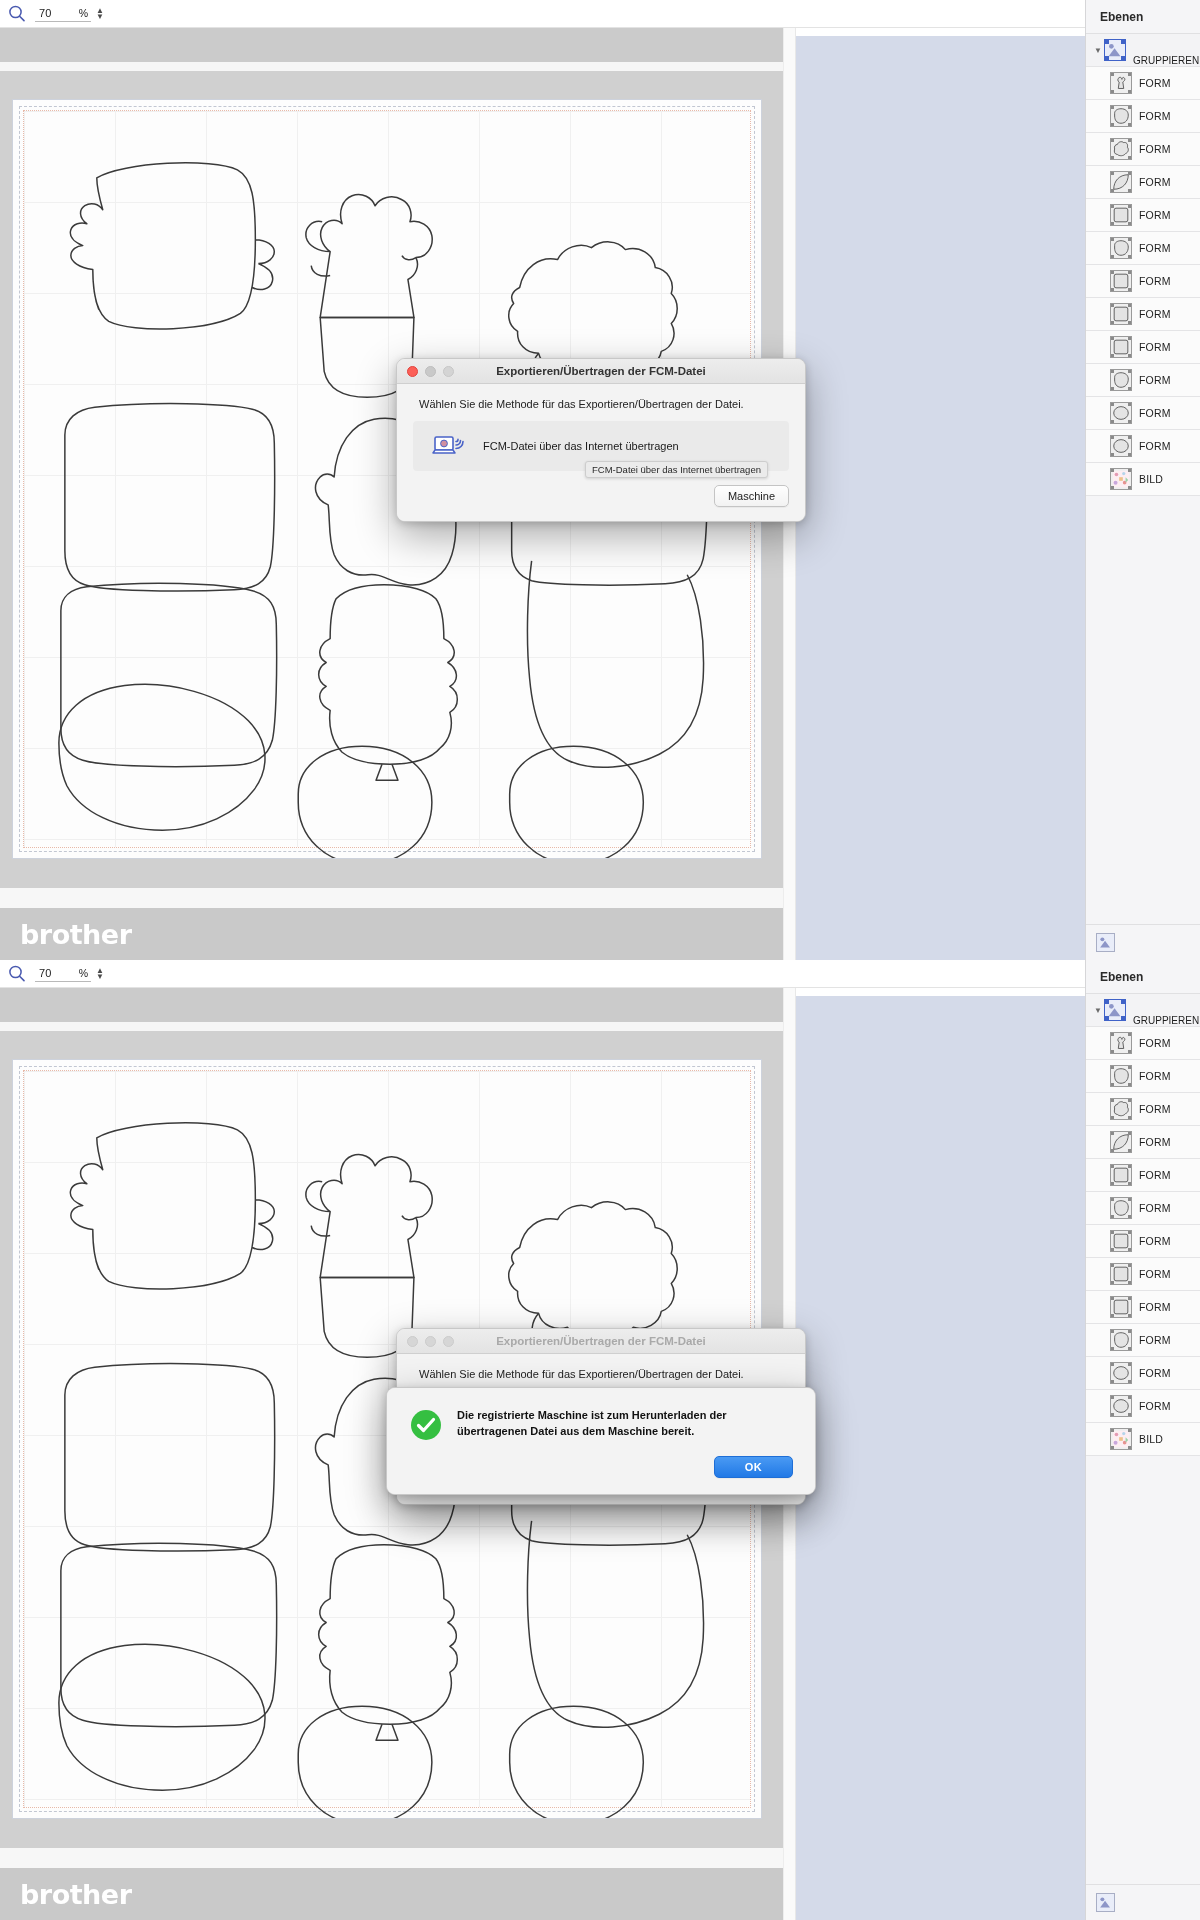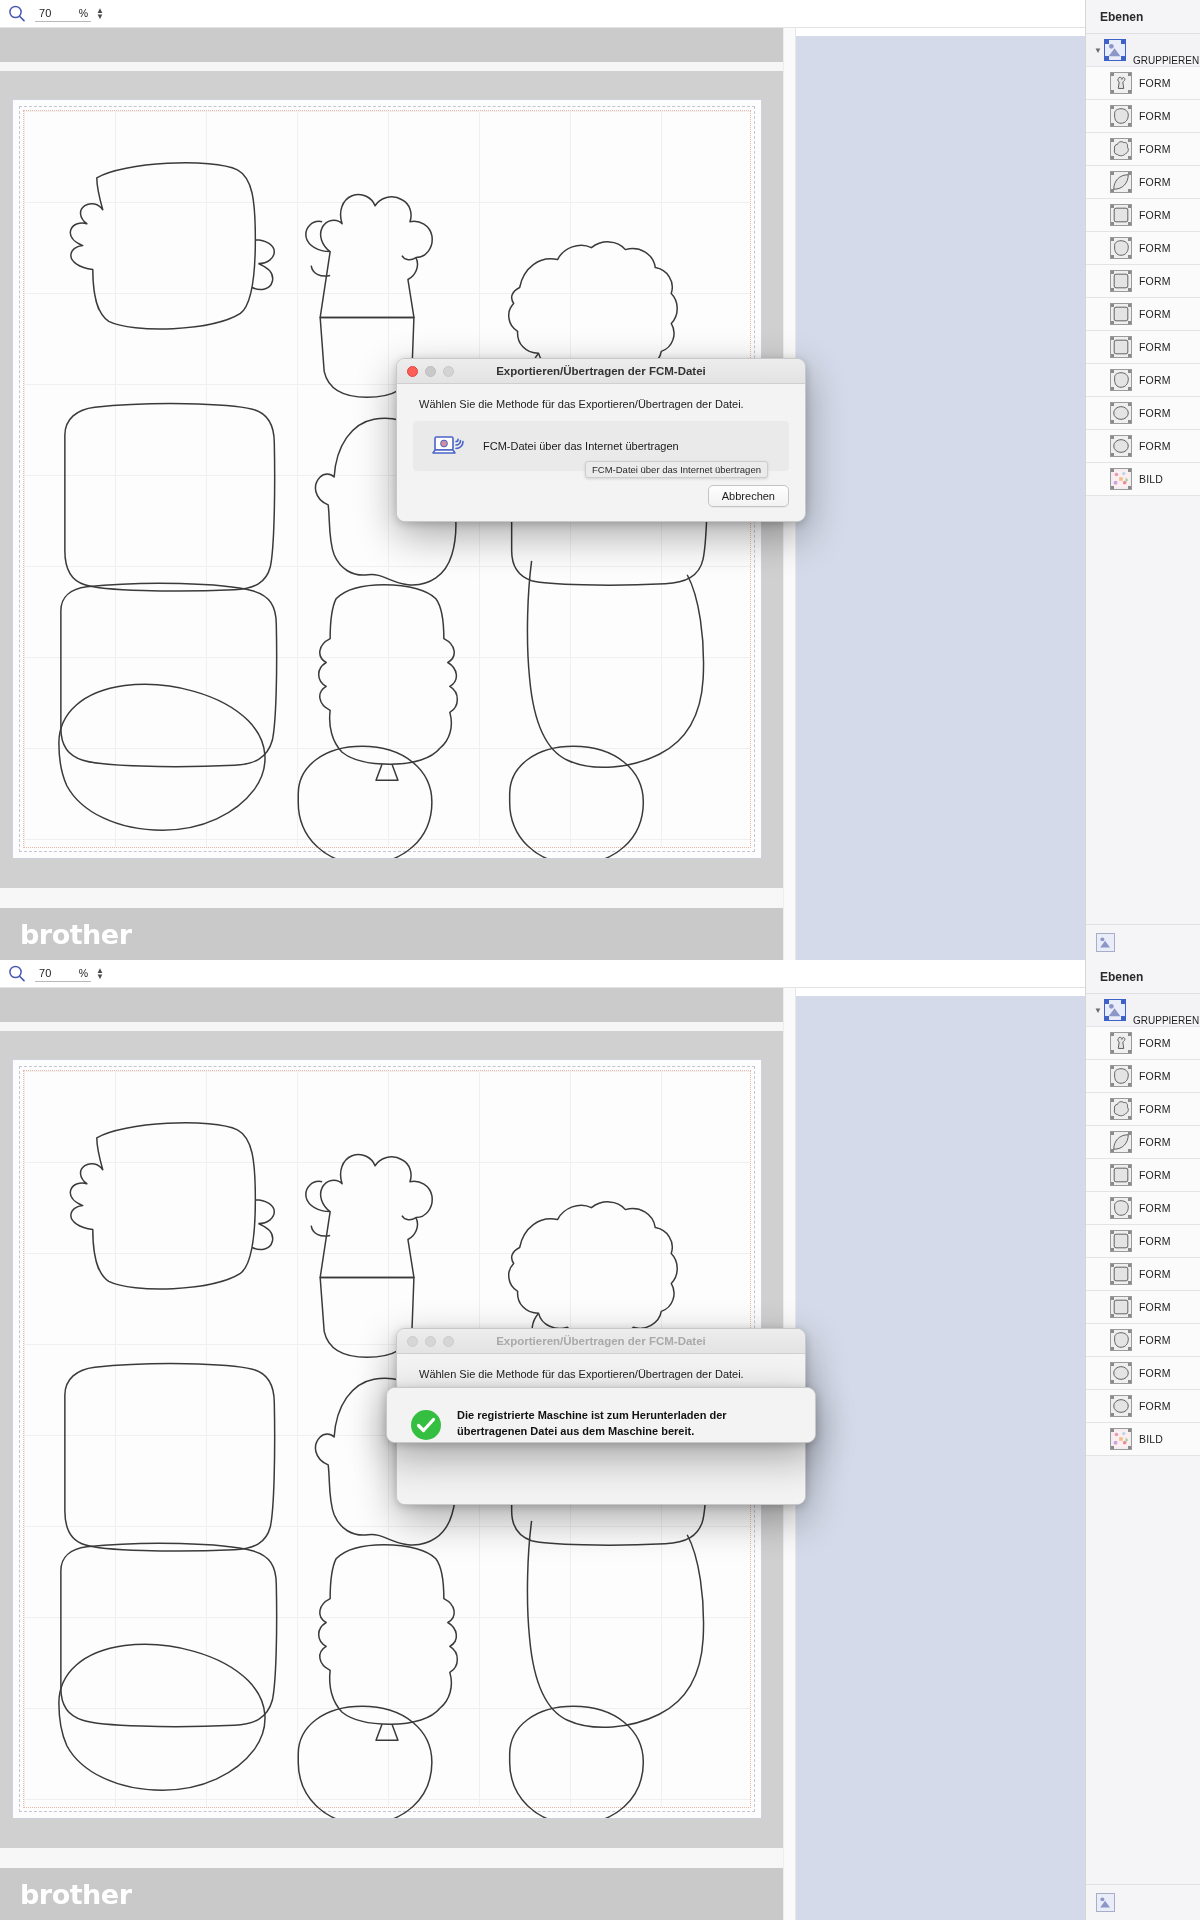--- a/index.html
+++ b/index.html
@@ -541,21 +541,21 @@
             <path d="M1 20 L23 20 L21 17 L3 17 Z" fill="#ffffff" stroke="#4a63c8" stroke-width="1.5" stroke-linejoin="round"></path>
             <path d="M24 12 C26.5 12 28.5 10 28.5 7.5" fill="none" stroke="#4a63c8" stroke-width="1.6" stroke-linecap="round"></path>
             <path d="M24 8.5 C25.2 8.5 26 7.6 26 6.4" fill="none" stroke="#4a63c8" stroke-width="1.6" stroke-linecap="round"></path>
             <path d="M24 15.5 C28 15.5 31 12.5 31 8.5" fill="none" stroke="#4a63c8" stroke-width="1.6" stroke-linecap="round"></path>
           </svg>
         </span>
         <span class="choice-label">FCM-Datei über das Internet übertragen</span>
         <span class="tooltip" style="left:172px; top:40px;">FCM-Datei über das Internet übertragen</span>
       </div>
       <div class="dlg-footer">
-        <button class="btn">Abbrechen</button>
+        <button class="btn">Maschine</button>
       </div>
     </div>
   </div>
 </div>
 
 <div class="app-half">
 
   <div class="toolbar">
     <div class="zoom-wrap">
       <span class="mag-icon">
@@ -820,15 +820,18 @@
     <div class="dlg-body">
       <div class="alert-body">
         <span class="check-icon">
           <svg viewBox="0 0 34 34">
               <circle cx="17" cy="17" r="15" fill="#35bf41"></circle>
               <path d="M9.5 17.5 L14.5 22.5 L24.5 11.5" fill="none" stroke="#ffffff" stroke-width="3.2" stroke-linecap="round" stroke-linejoin="round"></path>
             </svg>
         </span>
         <div class="alert-head">Die registrierte Maschine ist zum Herunterladen der übertragenen Datei aus dem Maschine bereit.</div>
       </div>
+      <div class="dlg-footer" style="padding:14px 22px 16px 0;">
+        <button class="btn primary">OK</button>
+      </div>
     </div>
   </div>
 </div>
 
 </body></html>

